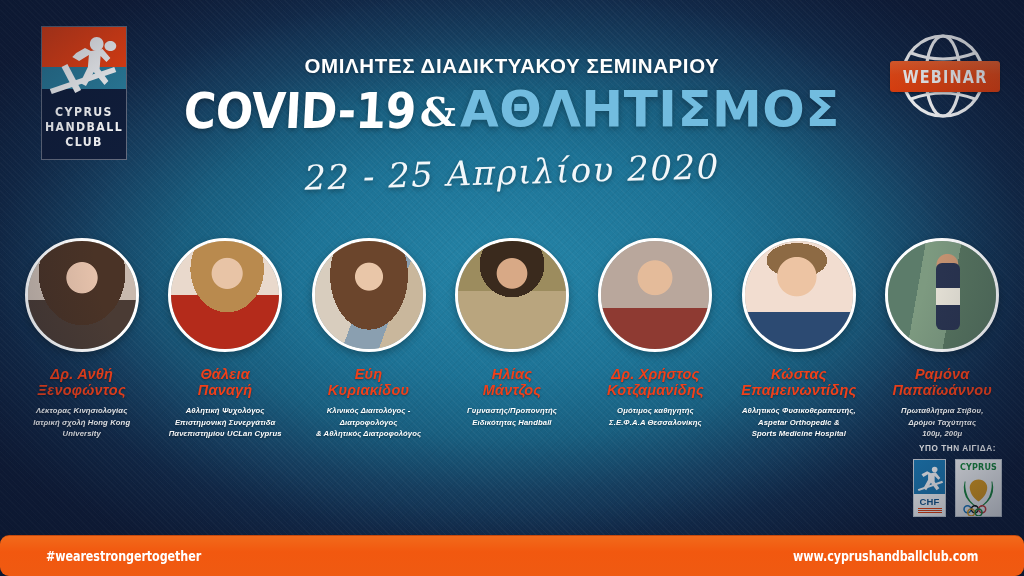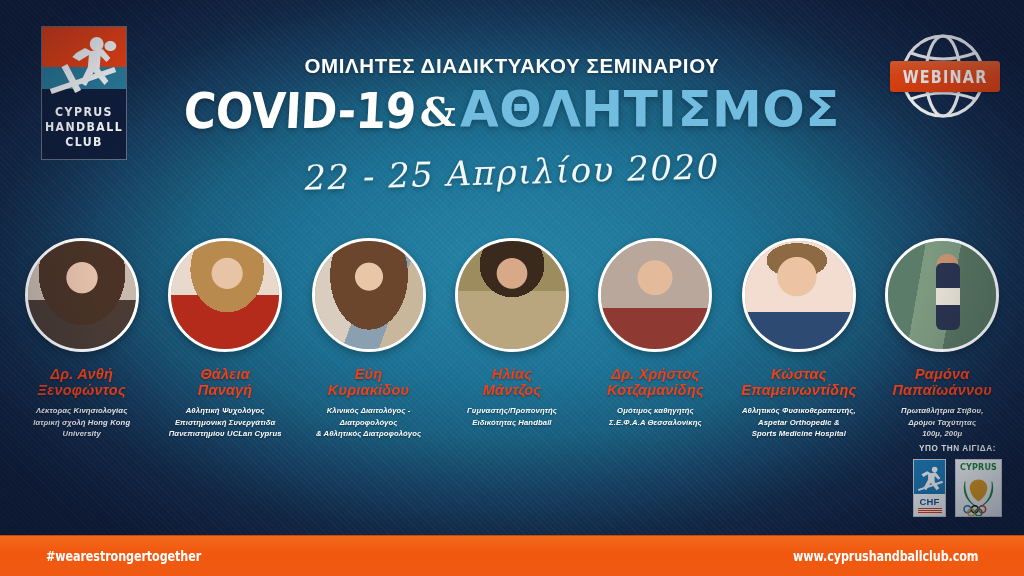--- a/index.html
+++ b/index.html
@@ -209,20 +209,21 @@
   }
   .coc svg{ position:absolute; left:0; top:9px; width:100%; height:48px; }
 
   
   .footer{
     position:absolute; left:0; bottom:0; width:1024px; height:41px;
     background:linear-gradient(180deg,#f26a1b 0%, #f2580f 40%, #ef5a12 100%);
     display:flex; align-items:center; justify-content:space-between;
     padding:0 46px;
     border-top:1px solid rgba(0,0,0,.18);
+    border-radius:9px;
   }
   .footer span{
     color:#ffffff; font-size:13.5px; font-weight:700;
     letter-spacing:-.1px;
     font-family:"DejaVu Sans Condensed","Liberation Sans", sans-serif;
     transform:scaleX(.92); transform-origin:left center;
   }
   .footer span.right{ transform-origin:right center; }
 </style>
 </head>

